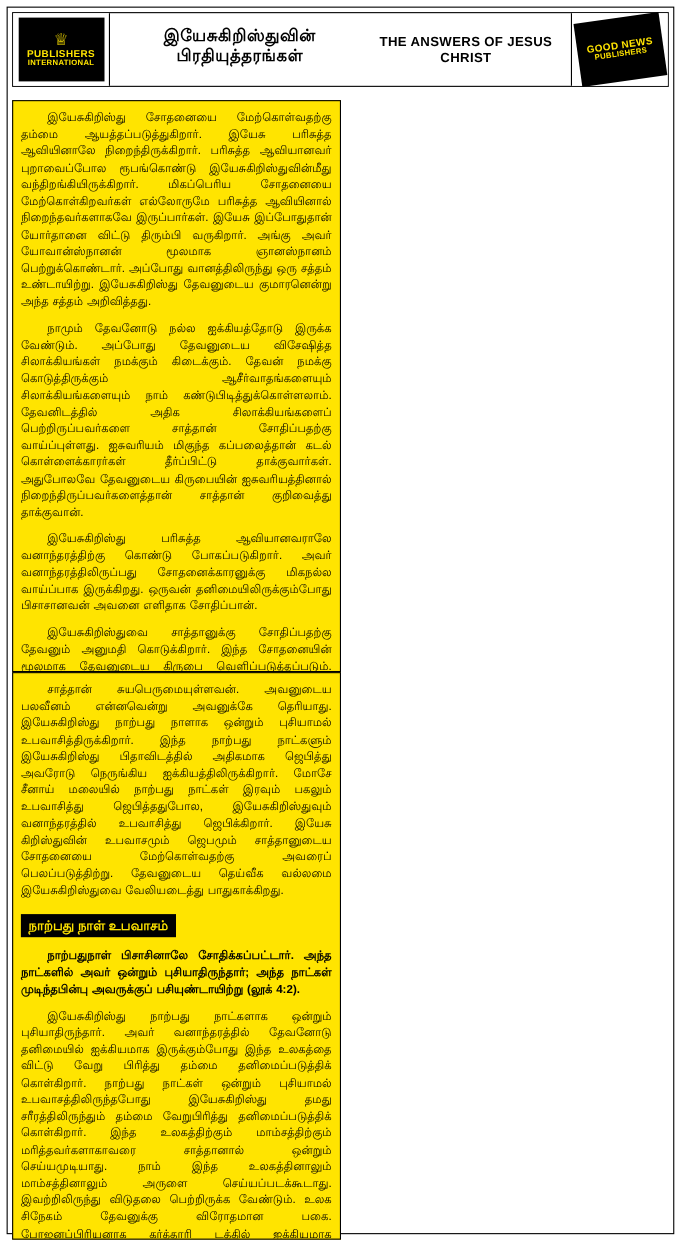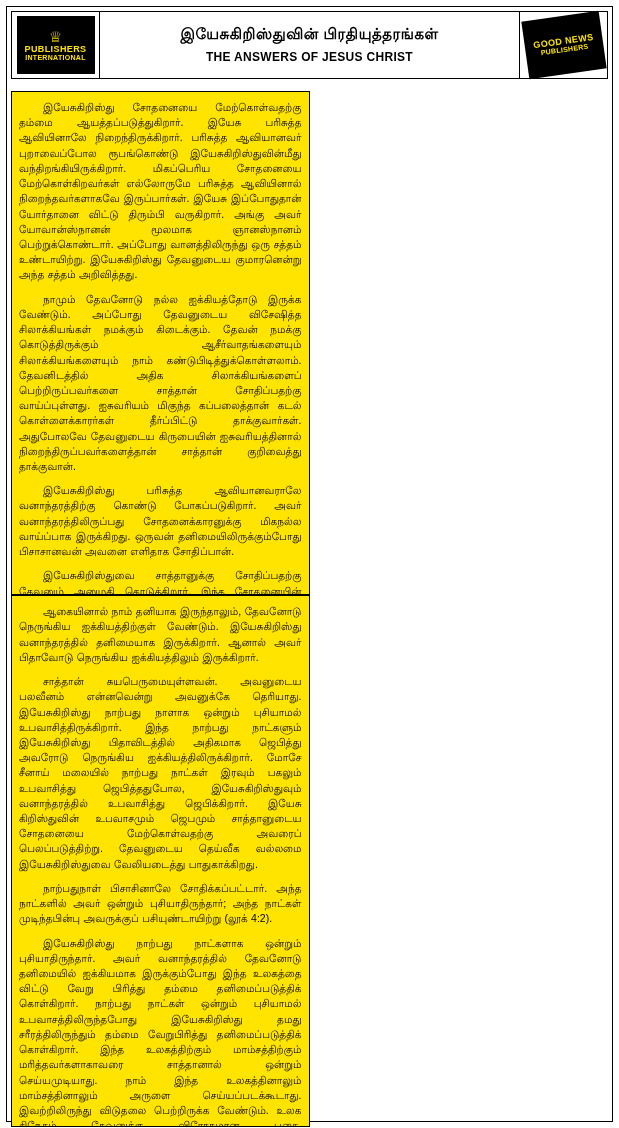--- a/index.html
+++ b/index.html
@@ -79,21 +79,21 @@
     line-height: 1;
     margin-bottom: 1px;
     color: #ffe400;
   }
   .logo-right .logo-box {
     transform: rotate(-8deg);
   }
   .header-titles {
     flex: 1 1 auto;
     display: flex;
-    flex-direction: column;
+    flex-direction: row;
     align-items: center;
     justify-content: center;
     text-align: center;
     padding: 2px 4px;
   }
   .title-tamil {
     font-size: 15px;
     font-weight: bold;
     color: #000;
     letter-spacing: 0.5px;
@@ -140,21 +140,21 @@
     display: inline-block;
     background: #000;
     color: #ffe400;
     font-size: 12px;
     font-weight: bold;
     padding: 3px 7px 4px 7px;
     margin: 4px 0 10px 0;
     line-height: 1.2;
   }
   .para.bold {
-    font-weight: normal;
+    font-weight: bold;
   }
 </style>
 </head>
 <body>
 
 <div class="page">
   <div class="outer-frame">
 
     <div class="header">
 
@@ -183,22 +183,22 @@
     <div class="body-wrap">
 
       <div class="column left">
         <p class="para">இயேசுகிறிஸ்து சோதனையை மேற்கொள்வதற்கு தம்மை ஆயத்தப்படுத்துகிறார். இயேசு பரிசுத்த ஆவியினாலே நிறைந்திருக்கிறார். பரிசுத்த ஆவியானவர் புறாவைப்போல ரூபங்கொண்டு இயேசுகிறிஸ்துவின்மீது வந்திறங்கியிருக்கிறார். மிகப்பெரிய சோதனையை மேற்கொள்கிறவர்கள் எல்லோருமே பரிசுத்த ஆவியினால் நிறைந்தவர்களாகவே இருப்பார்கள். இயேசு இப்போதுதான் யோர்தானை விட்டு திரும்பி வருகிறார். அங்கு அவர் யோவான்ஸ்நானன் மூலமாக ஞானஸ்நானம் பெற்றுக்கொண்டார். அப்போது வானத்திலிருந்து ஒரு சத்தம் உண்டாயிற்று. இயேசுகிறிஸ்து தேவனுடைய குமாரனென்று அந்த சத்தம் அறிவித்தது.</p>
         <p class="para">நாமும் தேவனோடு நல்ல ஐக்கியத்தோடு இருக்க வேண்டும். அப்போது தேவனுடைய விசேஷித்த சிலாக்கியங்கள் நமக்கும் கிடைக்கும். தேவன் நமக்கு கொடுத்திருக்கும் ஆசீர்வாதங்களையும் சிலாக்கியங்களையும் நாம் கண்டுபிடித்துக்கொள்ளலாம். தேவனிடத்தில் அதிக சிலாக்கியங்களைப் பெற்றிருப்பவர்களை சாத்தான் சோதிப்பதற்கு வாய்ப்புள்ளது. ஐசுவரியம் மிகுந்த கப்பலைத்தான் கடல் கொள்ளைக்காரர்கள் தீர்ப்பிட்டு தாக்குவார்கள். அதுபோலவே தேவனுடைய கிருபையின் ஐசுவரியத்தினால் நிறைந்திருப்பவர்களைத்தான் சாத்தான் குறிவைத்து தாக்குவான்.</p>
         <p class="para">இயேசுகிறிஸ்து பரிசுத்த ஆவியானவராலே வனாந்தரத்திற்கு கொண்டு போகப்படுகிறார். அவர் வனாந்தரத்திலிருப்பது சோதனைக்காரனுக்கு மிகநல்ல வாய்ப்பாக இருக்கிறது. ஒருவன் தனிமையிலிருக்கும்போது பிசாசானவன் அவனை எளிதாக சோதிப்பான்.</p>
         <p class="para">இயேசுகிறிஸ்துவை சாத்தானுக்கு சோதிப்பதற்கு தேவனும் அனுமதி கொடுக்கிறார். இந்த சோதனையின் மூலமாக தேவனுடைய கிருபை வெளிப்படுத்தப்படும். அவருடைய நாமம் மகிமைப்படும்.</p>
       </div>
 
       <div class="column right">
-        <p class="para">ஆகையினால் நாம் தனியாக இருந்தாலும், தேவனோடு நெருங்கிய ஐக்கியத்திற்குள் வேண்டும். இயேசுகிறிஸ்து வனாந்தரத்தில் தனிமையாக இருக்கிறார். ஆனால் அவர் பிதாவோடு நெருங்கிய ஐக்கியத்திலும் இருக்கிறார்.</p>
         <p class="para">சாத்தான் சுயபெருமையுள்ளவன். அவனுடைய பலவீனம் என்னவென்று அவனுக்கே தெரியாது. இயேசுகிறிஸ்து நாற்பது நாளாக ஒன்றும் புசியாமல் உபவாசித்திருக்கிறார். இந்த நாற்பது நாட்களும் இயேசுகிறிஸ்து பிதாவிடத்தில் அதிகமாக ஜெபித்து அவரோடு நெருங்கிய ஐக்கியத்திலிருக்கிறார். மோசே சீனாய் மலையில் நாற்பது நாட்கள் இரவும் பகலும் உபவாசித்து ஜெபித்ததுபோல, இயேசுகிறிஸ்துவும் வனாந்தரத்தில் உபவாசித்து ஜெபிக்கிறார். இயேசு கிறிஸ்துவின் உபவாசமும் ஜெபமும் சாத்தானுடைய சோதனையை மேற்கொள்வதற்கு அவரைப் பெலப்படுத்திற்று. தேவனுடைய தெய்வீக வல்லமை இயேசுகிறிஸ்துவை வேலியடைத்து பாதுகாக்கிறது.</p>
+        <div class="section-heading">நாற்பது நாள் உபவாசம்</div>
         <p class="para bold">நாற்பதுநாள் பிசாசினாலே சோதிக்கப்பட்டார். அந்த நாட்களில் அவர் ஒன்றும் புசியாதிருந்தார்; அந்த நாட்கள் முடிந்தபின்பு அவருக்குப் பசியுண்டாயிற்று (லூக் 4:2).</p>
         <p class="para">இயேசுகிறிஸ்து நாற்பது நாட்களாக ஒன்றும் புசியாதிருந்தார். அவர் வனாந்தரத்தில் தேவனோடு தனிமையில் ஐக்கியமாக இருக்கும்போது இந்த உலகத்தை விட்டு வேறு பிரித்து தம்மை தனிமைப்படுத்திக் கொள்கிறார். நாற்பது நாட்கள் ஒன்றும் புசியாமல் உபவாசத்திலிருந்தபோது இயேசுகிறிஸ்து தமது சரீரத்திலிருந்தும் தம்மை வேறுபிரித்து தனிமைப்படுத்திக் கொள்கிறார். இந்த உலகத்திற்கும் மாம்சத்திற்கும் மரித்தவர்களாகாவரை சாத்தானால் ஒன்றும் செய்யமுடியாது. நாம் இந்த உலகத்தினாலும் மாம்சத்தினாலும் அருளை செய்யப்படக்கூடாது. இவற்றிலிருந்து விடுதலை பெற்றிருக்க வேண்டும். உலக சிநேகம் தேவனுக்கு விரோதமான பகை. போஜனப்பிரியனாக கர்த்தாரி டத்தில் ஐக்கியமாக இருக்கமாட்டான்.</p>
       </div>
 
     </div>
 
   </div>
 </div>
 
 </body></html>

